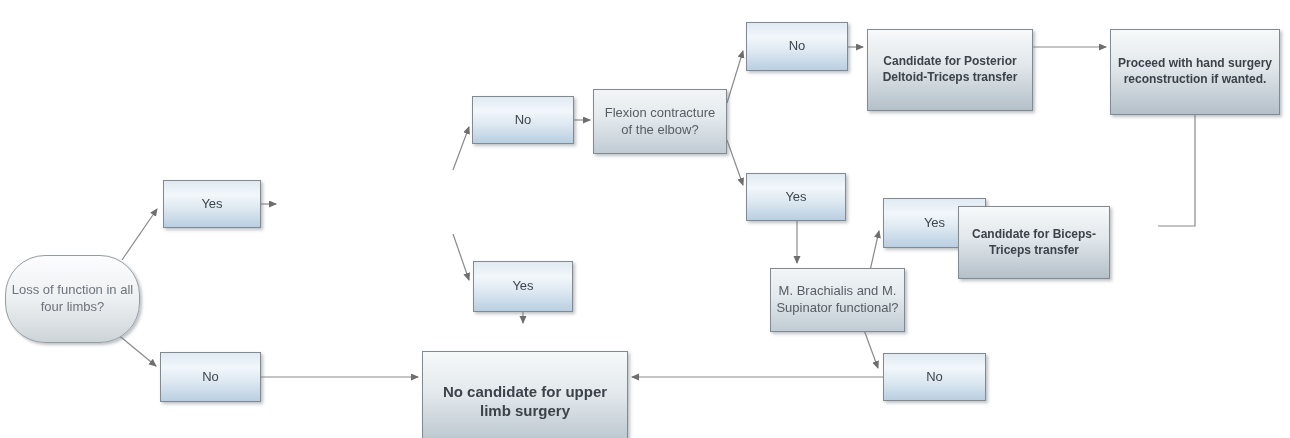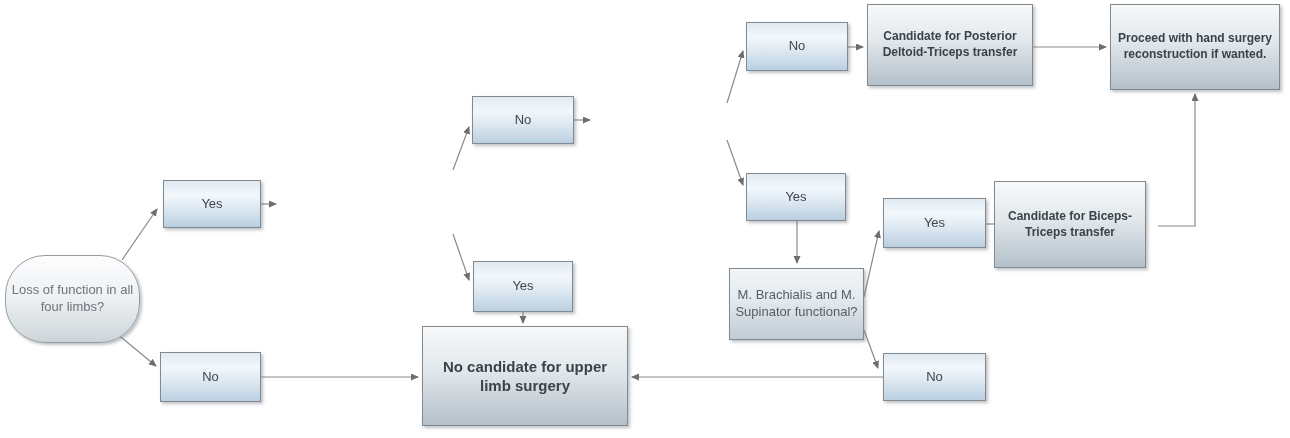--- a/index.html
+++ b/index.html
@@ -29,20 +29,21 @@
   .question{
     background:linear-gradient(to bottom,#f2f5f7 0%,#e3e9ed 45%,#c0cbd3 100%);
     color:#565d64;
     font-size:13px;
   }
   .result{
     background:linear-gradient(to bottom,#f7f9fa 0%,#e1e7eb 45%,#b4c0c9 100%);
     color:#3c4249;
     font-weight:bold;
     font-size:12px;
+    margin-top:25px;
   }
   .stadium{
     border-radius:40px;
     background:linear-gradient(to bottom,#fdfdfe 0%,#edf0f2 50%,#cdd4d8 100%);
     border:1px solid #959ca1;
     color:#6d747b;
     font-size:13px;
   }
 </style>
 </head>
@@ -82,32 +83,33 @@
 
   <div class="node small" style="left:163px;top:180px;width:98px;height:48px;">Yes</div>
 
   <div class="node small" style="left:160px;top:352px;width:101px;height:50px;">No</div>
 
 
   <div class="node small" style="left:472px;top:96px;width:102px;height:48px;">No</div>
 
   <div class="node small" style="left:473px;top:261px;width:100px;height:51px;">Yes</div>
 
+  <div class="node question" style="left:593px;top:89px;width:134px;height:65px;">Flexion contracture of the elbow?</div>
 
   <div class="node small" style="left:746px;top:22px;width:102px;height:49px;">No</div>
 
   <div class="node small" style="left:746px;top:173px;width:100px;height:48px;">Yes</div>
 
   <div class="node result" style="left:867px;top:4px;width:166px;height:82px;">Candidate for Posterior Deltoid-Triceps transfer</div>
 
   <div class="node result" style="left:1110px;top:4px;width:170px;height:86px;">Proceed with hand surgery reconstruction if wanted.</div>
 
-  <div class="node question" style="left:729px;top:268px;width:135px;height:72px;">M. Brachialis and M. Supinator functional?</div>
+  <div class="node question" style="left:770px;top:268px;width:135px;height:64px;">M. Brachialis and M. Supinator functional?</div>
 
   <div class="node small" style="left:883px;top:198px;width:103px;height:50px;">Yes</div>
 
   <div class="node small" style="left:883px;top:353px;width:103px;height:48px;">No</div>
 
-  <div class="node result" style="left:994px;top:181px;width:152px;height:87px;">Candidate for Biceps-Triceps transfer</div>
+  <div class="node result" style="left:958px;top:181px;width:152px;height:73px;">Candidate for Biceps-Triceps transfer</div>
 
   <div class="node result" style="left:422px;top:326px;width:206px;height:100px;font-size:15px;">No candidate for upper limb surgery</div>
 
 </div>
 
 </body></html>

